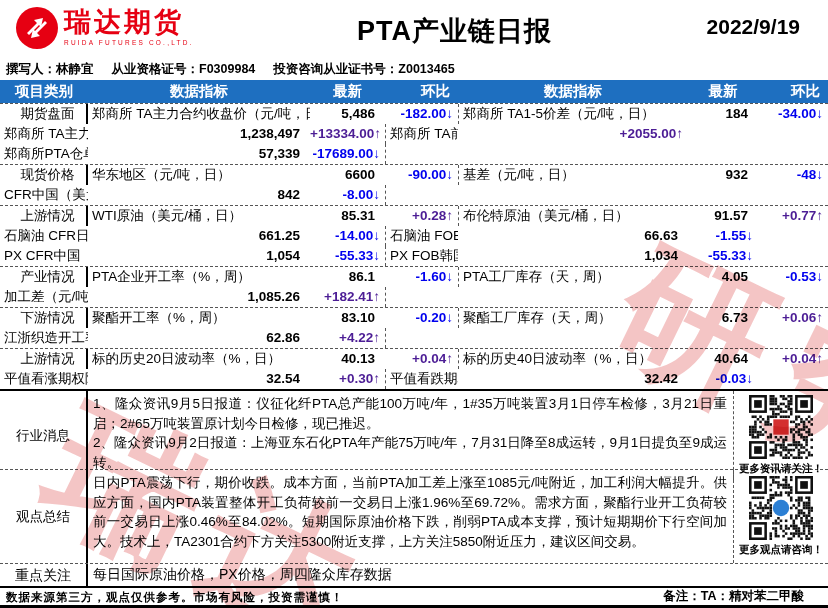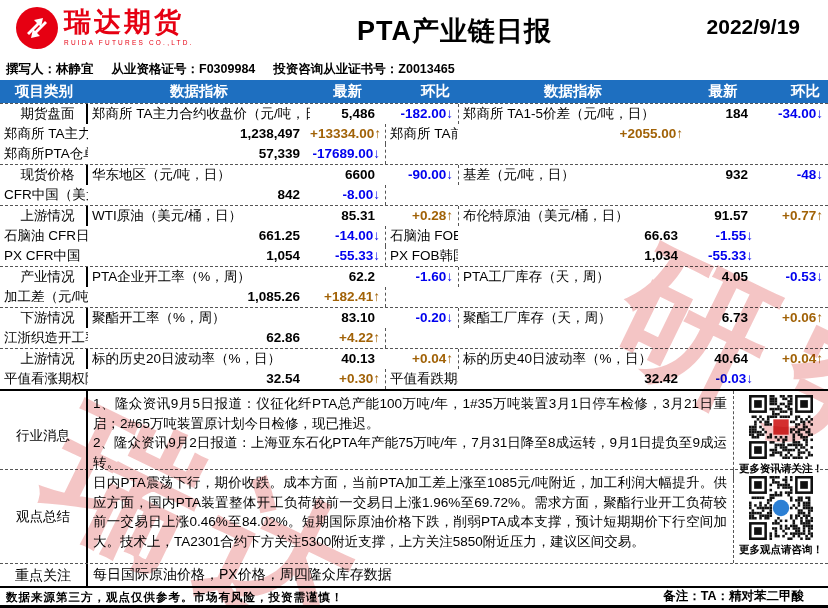--- a/index.html
+++ b/index.html
@@ -30,21 +30,21 @@
   .sec:first-of-type { border-top:none; }
   .sec-solid-bottom { border-bottom:2px solid #000; }
   .cell { font-size:13.5px; line-height:20px; white-space:nowrap; overflow:hidden; }
   .cat { grid-column:1; text-align:center; border-right:2px solid #000; }
   .sec .cat { grid-row:1 / -1;padding-left:9px; }
   .ind { padding-left:4px; }
   .num { text-align:right; padding-right:10px; font-weight:bold; }
   .chain { text-align:right; padding-right:5px; font-weight:bold; }
   .r-ind { border-left:1px dashed #555; }
   .neg { color:#0000ee; }
-  .pos { color:#a16207; }
+  .pos { color:#4c1d95; }
 
   
   .txtsec { display:grid; grid-template-columns:88px 645px 95px; border-top:1px dashed #555; }
   .txtsec .cat { display:flex; align-items:center; justify-content:center; font-size:13.5px; }
   .txt { padding:3px 6px 0 5px; font-size:13.5px; line-height:19.5px; text-align:justify; }
   .qrcol { border-left:1px dashed #555; display:flex; flex-direction:column; align-items:center; justify-content:center; padding:4px 0; }
   .qr-canvas { width:64px; height:64px; }
   .qr-cap { font-size:10.5px; font-weight:bold; margin-top:3px; white-space:nowrap; }
   .news { height:78px; }
   .summary { height:94px; }
@@ -158,21 +158,21 @@
     <div class="cell num" style="grid-row:3">1,054</div>
     <div class="cell chain neg" style="grid-row:3">-55.33↓</div>
     <div class="cell ind r-ind" style="grid-row:3">PX FOB韩国（美元/吨，日）</div>
     <div class="cell num" style="grid-row:3">1,034</div>
     <div class="cell chain neg" style="grid-row:3">-55.33↓</div>
   </div>
 
   <div class="sec">
     <div class="cell cat">产业情况</div>
     <div class="cell ind" style="grid-row:1">PTA企业开工率（%，周）</div>
-    <div class="cell num" style="grid-row:1">62.2</div>
+    <div class="cell num" style="grid-row:1">86.1</div>
     <div class="cell chain neg" style="grid-row:1">-1.60↓</div>
     <div class="cell ind r-ind" style="grid-row:1">PTA工厂库存（天，周）</div>
     <div class="cell num" style="grid-row:1">4.05</div>
     <div class="cell chain neg" style="grid-row:1">-0.53↓</div>
     <div class="cell ind" style="grid-row:2">加工差（元/吨，日）</div>
     <div class="cell num" style="grid-row:2">1,085.26</div>
     <div class="cell chain pos" style="grid-row:2">+182.41↑</div>
     <div class="cell ind r-ind" style="grid-row:2"></div>
     <div class="cell num" style="grid-row:2"></div>
     <div class="cell chain" style="grid-row:2"></div>

